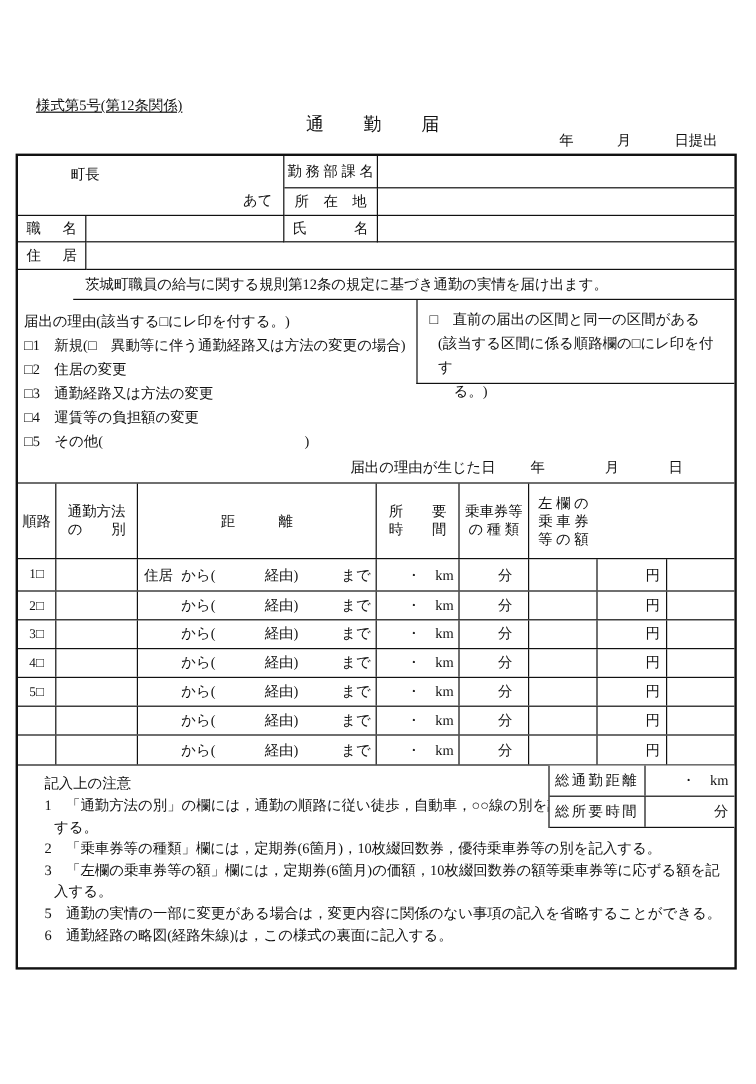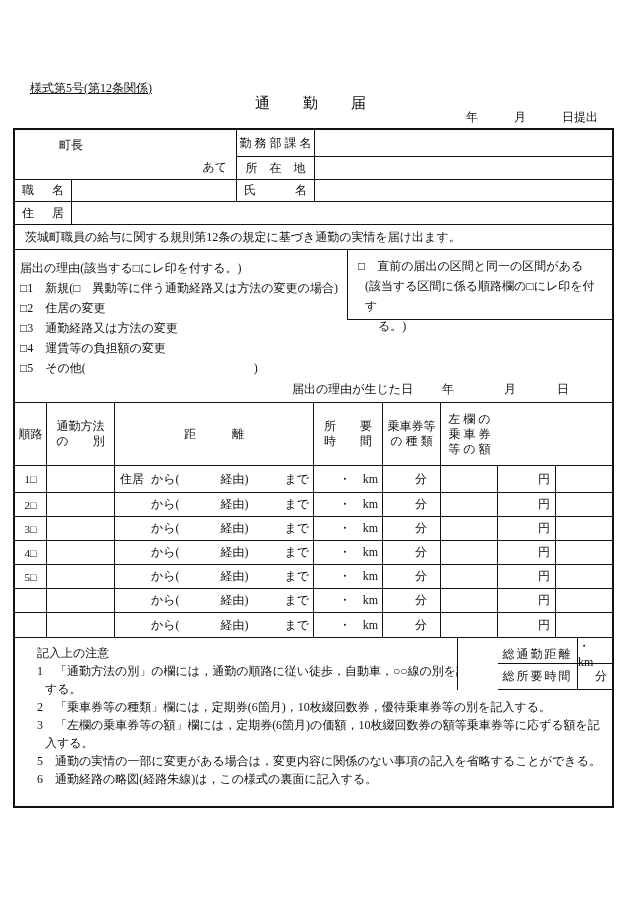--- a/index.html
+++ b/index.html
@@ -31,21 +31,21 @@
   .bb { border-bottom: 1px solid #111; }
   .cell-addr { grid-column: 1 / 3; grid-row: 1 / 3; position: relative; }
   .cell-addr .mayor { position: absolute; left: 25px; top: 7px; margin-left: 19px; }
   .cell-addr .ate   { position: absolute; right: 9px; bottom: 3px; }
   .lab-c { display: flex; align-items: center; justify-content: center; }
   .lab-j { display: flex; align-items: center; justify-content: space-between;
            padding: 0 7px; }
 
   
   .sentence { height: 25px; line-height: 24px; padding-left: 10px;
-              border-bottom: 1px solid #111; }
+              border-bottom: 1px solid #111; margin-left: 46px; }
 
   
   .reason { position: relative; height: 153px; border-bottom: 1px solid #111; }
   .rlines { position: absolute; left: 5px; top: 8px; line-height: 20px; }
   .r5 { display: flex; }
   .r5 .close-paren { margin-left: 168px; }
   .samebox { position: absolute; top: 0; right: 0; width: 265px; height: 70px;
              border-left: 1px solid #111; border-bottom: 1px solid #111;
              padding: 6px 8px 0 10px; line-height: 20px; }
   .samebox .ln2 { padding-left: 7px; }
@@ -74,21 +74,21 @@
   .sec-prefix { display: inline-block; width: 31px; }
   .sec-via { margin-left: 41px; }
   .sec-to  { margin-left: auto; padding-right: 1px; }
   .c-dist { justify-content: flex-end; padding-right: 4px; }
   .c-time { justify-content: flex-end; padding-right: 13px; }
   .c-fare { justify-content: flex-end; padding-right: 5px; }
 
   
   .notes { position: relative; height: 168px; padding: 5px 4px 0 4px; }
   .minitable { position: absolute; top: 0; right: 0; width: 155px;
-               border-left: 1px solid #111; background: #fff; padding-left: 40px; }
+               border-left: 1px solid #111; background: #fff; }
   .mrow { display: grid; grid-template-columns: 80px 1fr; height: 26px;
           border-bottom: 1px solid #111; }
   .mlab { border-right: 1px solid #111; display: flex; align-items: center;
           justify-content: center; letter-spacing: 2px; }
   .mval { display: flex; align-items: center; justify-content: flex-end;
           padding-right: 5px; }
   .notelines { line-height: 18px; padding: 1px 0 0 2px; margin-left: 16px; }
   .note { padding-left: 8px; text-indent: -8px; }
   .note.wrapped { max-width: 448px; }
 </style>

